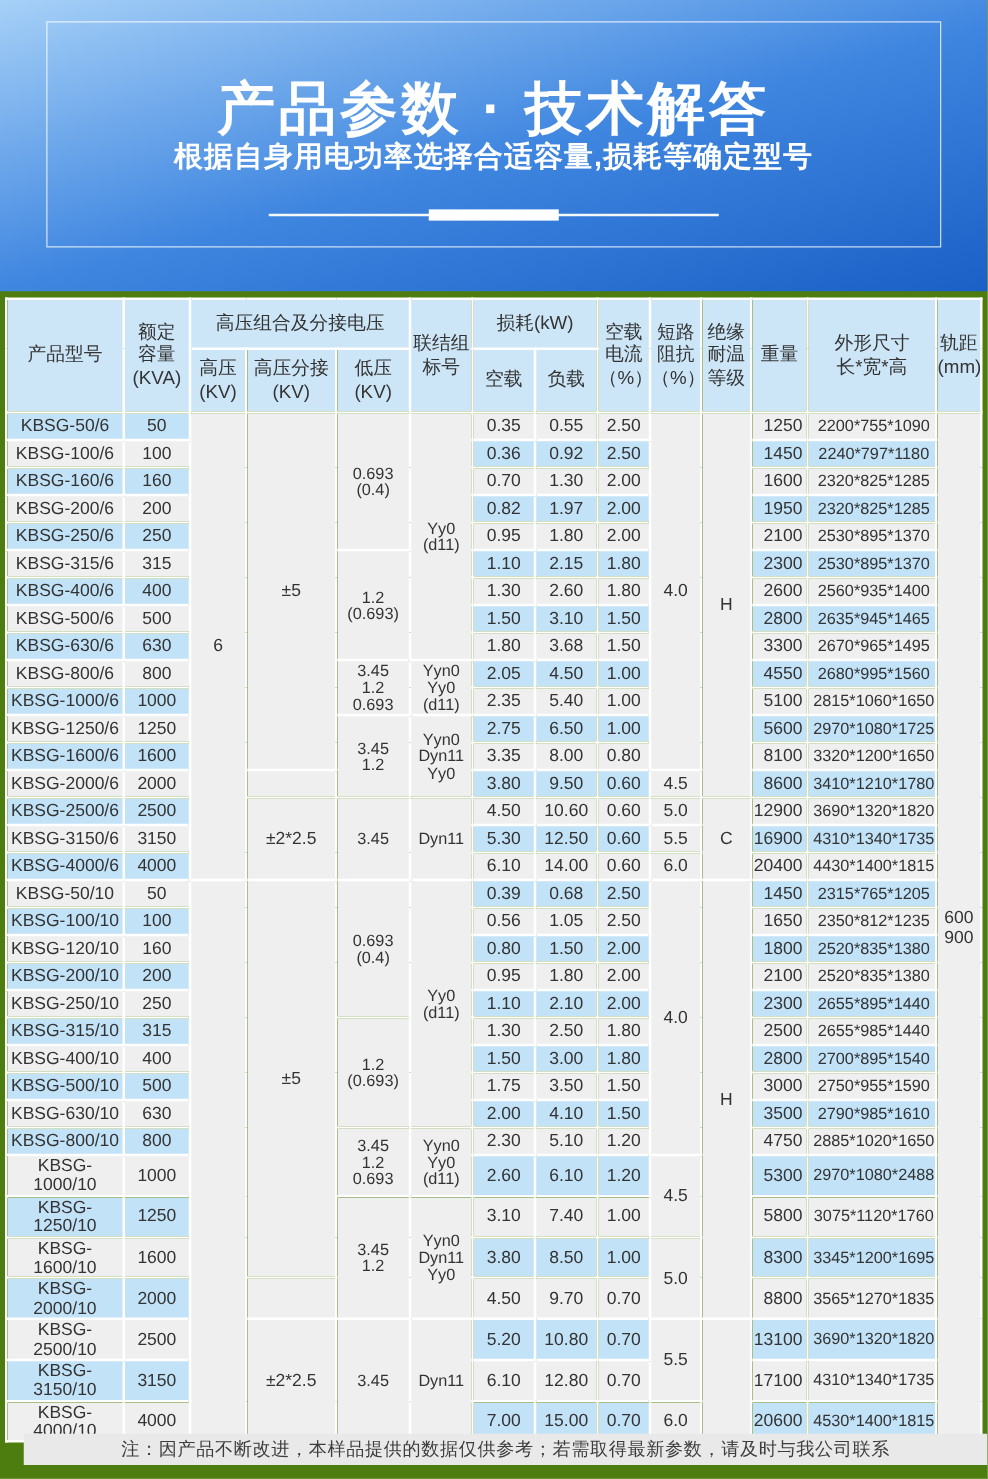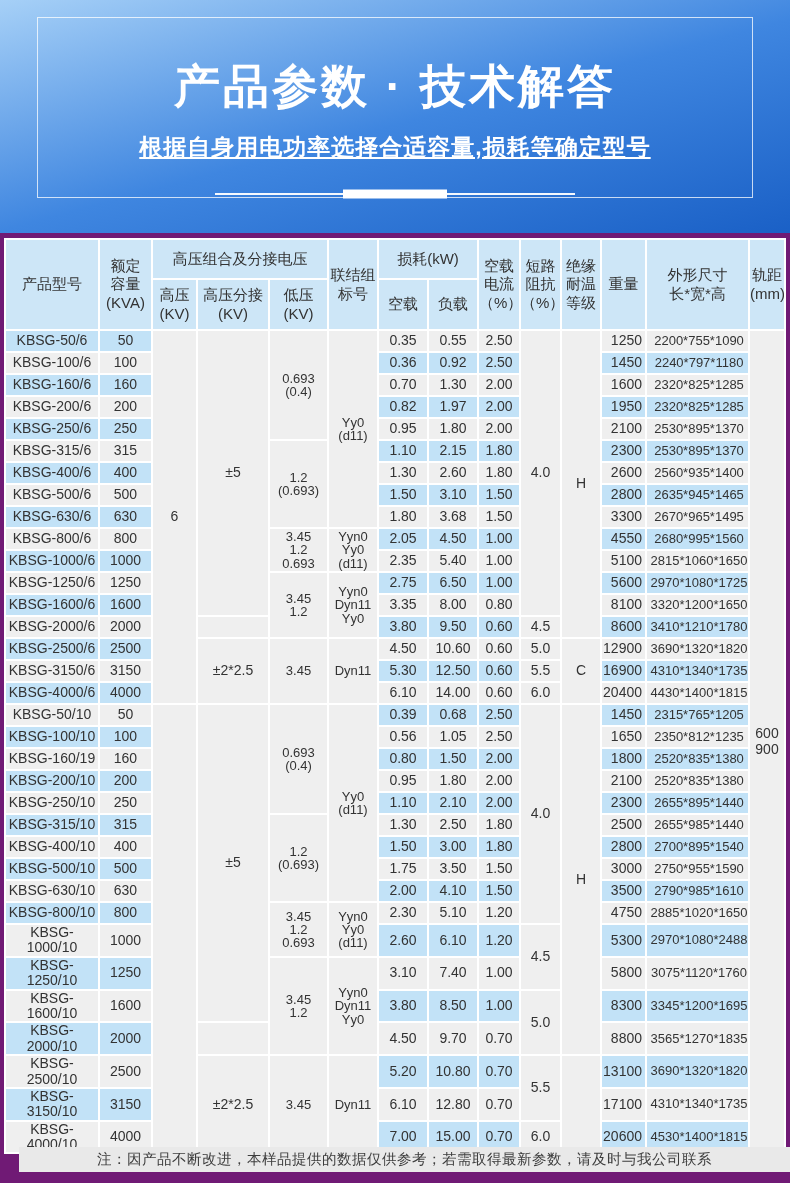--- a/index.html
+++ b/index.html
@@ -2,31 +2,31 @@
 <html style="--banner-top: #a6d0f7; --banner-mid: #3f86e0; --banner-bottom: #1a60c6; --header-bg: #cde6f7; --stripe-blue: #c2e2f7; --stripe-gray: #efefef; --text: #333333; --footer-bg: #e9e9e9;"><head>
 <meta charset="utf-8">
 <style>
   :root{
     --banner-top:#a6d0f7; --banner-mid:#3f86e0; --banner-bottom:#1a60c6;
     --header-bg:#cde6f7; --stripe-blue:#c2e2f7; --stripe-gray:#efefef;
     --text:#333333; --footer-bg:#e9e9e9;
   }
   *{box-sizing:border-box;margin:0;padding:0;}
   body{font-family:"Liberation Sans","DejaVu Sans",sans-serif;background:#fff;}
-  .page{width:790px;height:1183px;position:relative;background:#701a75;overflow:hidden;margin:0 auto;}
+  .page{width:790px;height:1183px;position:relative;background:#4d7c0f;overflow:hidden;margin:0 auto;}
 
   
   .banner{position:relative;width:790px;height:233px;
     background:linear-gradient(165deg,var(--banner-top) 0%,var(--banner-mid) 52%,var(--banner-bottom) 100%);}
   .banner-border{position:absolute;left:37px;right:37px;top:17px;bottom:35px;
     border:1px solid rgba(255,255,255,.75);pointer-events:none;}
   .banner-title{color:#fff;text-align:center;font-size:46px;font-weight:700;
     letter-spacing:3px;padding-top:62px;line-height:1.05;}
   .banner-subtitle{color:#fff;text-align:center;font-size:23px;font-weight:600;
-    letter-spacing:1px;margin-top:22px;text-decoration:underline;}
+    letter-spacing:1px;}
   .divider-line{width:360px;height:2px;background:rgba(255,255,255,.95);
     margin:30px auto 0;position:relative;}
   .divider-line::after{content:"";position:absolute;left:50%;top:50%;
     transform:translate(-50%,-50%);width:104px;height:9px;background:#fff;}
 
   
   table{border-collapse:collapse;table-layout:fixed;width:780px;margin:5px auto 0;}
   th,td{border:2px solid #fff;text-align:center;vertical-align:middle;
     color:var(--text);overflow:hidden;padding:0;}
   th{background:var(--header-bg);font-weight:400;font-size:15px;line-height:1.22;}
@@ -317,21 +317,21 @@
         <tr>
           <td class="blue">KBSG-100/10</td>
           <td class="blue">100</td>
           <td class="gray">0.56</td>
           <td class="gray">1.05</td>
           <td class="gray">2.50</td>
           <td class="num-right gray">1650</td>
           <td class="dims gray">2350*812*1235</td>
         </tr>
         <tr>
-          <td class="gray">KBSG-160/19</td>
+          <td class="gray">KBSG-120/10</td>
           <td class="gray">160</td>
           <td class="blue">0.80</td>
           <td class="blue">1.50</td>
           <td class="blue">2.00</td>
           <td class="num-right blue">1800</td>
           <td class="dims blue">2520*835*1380</td>
         </tr>
         <tr>
           <td class="blue">KBSG-200/10</td>
           <td class="blue">200</td>

